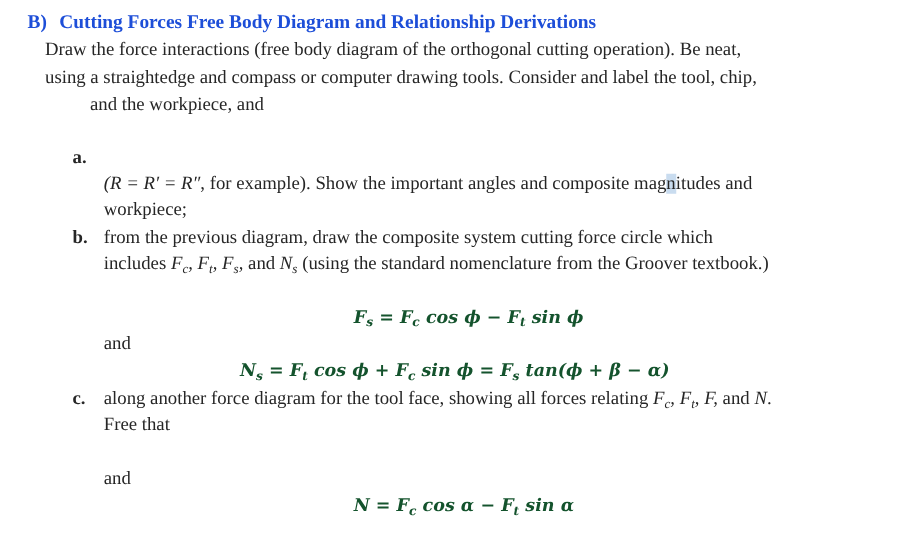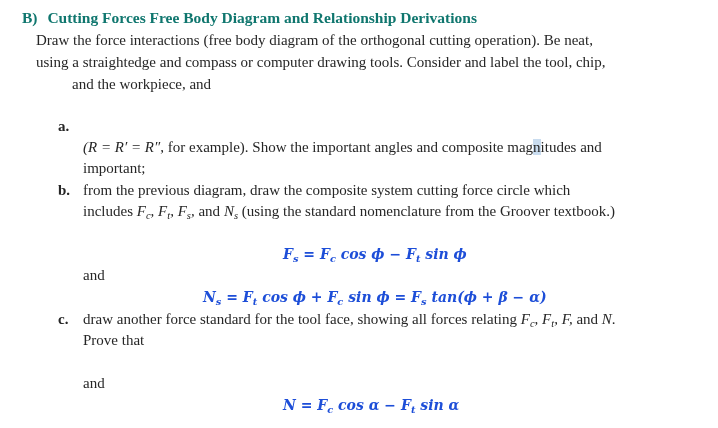--- a/index.html
+++ b/index.html
@@ -3,26 +3,26 @@
 <meta charset="utf-8">
 <style>
   html, body { margin: 0; padding: 0; background: #ffffff; }
   body {
     width: 718px; height: 428px; overflow: hidden;
     font-family: "Liberation Serif", serif;
     color: #262626; font-size: 15px;
   }
   .page { position: relative; width: 718px; height: 428px; }
   .line { position: absolute; white-space: nowrap; line-height: 20px; }
-  .title { font-weight: bold; color: #0f766e; font-size: 15.5px; }
+  .title { font-weight: bold; color: #1d4ed8; font-size: 15.5px; }
   .marker { font-weight: bold; }
   .eq {
     position: absolute; white-space: nowrap; line-height: 22px;
     font-family: "DejaVu Serif", serif; font-weight: bold; font-style: italic;
-    font-size: 14px; color: #1d4ed8;
+    font-size: 14px; color: #14532d;
   }
   sub { font-size: 70%; vertical-align: -3px; line-height: 0; }
   .hl { background: #c9dcef; }
   i { font-style: italic; }
 </style>
 </head>
 <body>
 
 <div class="page">
 
@@ -32,40 +32,40 @@
   </div>
 
   <div class="line" style="left:36px; top:30px;">Draw the force interactions (free body diagram of the orthogonal cutting operation). Be neat,</div>
   <div class="line" style="left:36px; top:52px;">using a straightedge and compass or computer drawing tools. Consider and label the tool, chip,</div>
   <div class="line" style="left:36px; top:74px;margin-left:36px;">and the workpiece, and</div>
 
   <div class="line marker" style="left:58px; top:116px;">a.</div>
   <div class="line" style="left:83px; top:137px;">
     <i>(R = R′ = R″</i><span>, for example). Show the important angles and composite mag</span><span class="hl">n</span><span>itudes and</span>
   </div>
-  <div class="line" style="left:83px; top:158px;">important;</div>
+  <div class="line" style="left:83px; top:158px;">workpiece;</div>
 
   <div class="line marker" style="left:58px; top:180px;">b.</div>
   <div class="line" style="left:83px; top:180px;">from the previous diagram, draw the composite system cutting force circle which</div>
   <div class="line" style="left:83px; top:201px;">
     <span>includes </span><i>F<sub>c</sub>, F<sub>t</sub>, F<sub>s</sub>,</i> and <i>N<sub>s</sub></i><span> (using the standard nomenclature from the Groover textbook.)</span>
   </div>
 
   <div class="eq" style="left:283px; top:243px;">
     F<sub>s</sub> = F<sub>c</sub> cos ϕ − F<sub>t</sub> sin ϕ
   </div>
   <div class="line" style="left:83px; top:265px;">and</div>
-  <div class="eq" style="left:203px; top:286px;">
+  <div class="eq" style="left:192px; top:286px;">
     N<sub>s</sub> = F<sub>t</sub> cos ϕ + F<sub>c</sub> sin ϕ = F<sub>s</sub> tan(ϕ + β − α)
   </div>
 
   <div class="line marker" style="left:58px; top:309px;">c.</div>
   <div class="line" style="left:83px; top:309px;">
-    <span>draw another force standard for the tool face, showing all forces relating </span><i>F<sub>c</sub>, F<sub>t</sub>, F,</i> and <i>N</i>.
+    <span>along another force diagram for the tool face, showing all forces relating </span><i>F<sub>c</sub>, F<sub>t</sub>, F,</i> and <i>N</i>.
   </div>
-  <div class="line" style="left:83px; top:330px;">Prove that</div>
+  <div class="line" style="left:83px; top:330px;">Free that</div>
 
   <div class="line" style="left:83px; top:373px;">and</div>
   <div class="eq" style="left:283px; top:394px;">
     N = F<sub>c</sub> cos α − F<sub>t</sub> sin α
   </div>
 
 </div>
 
 </body></html>

